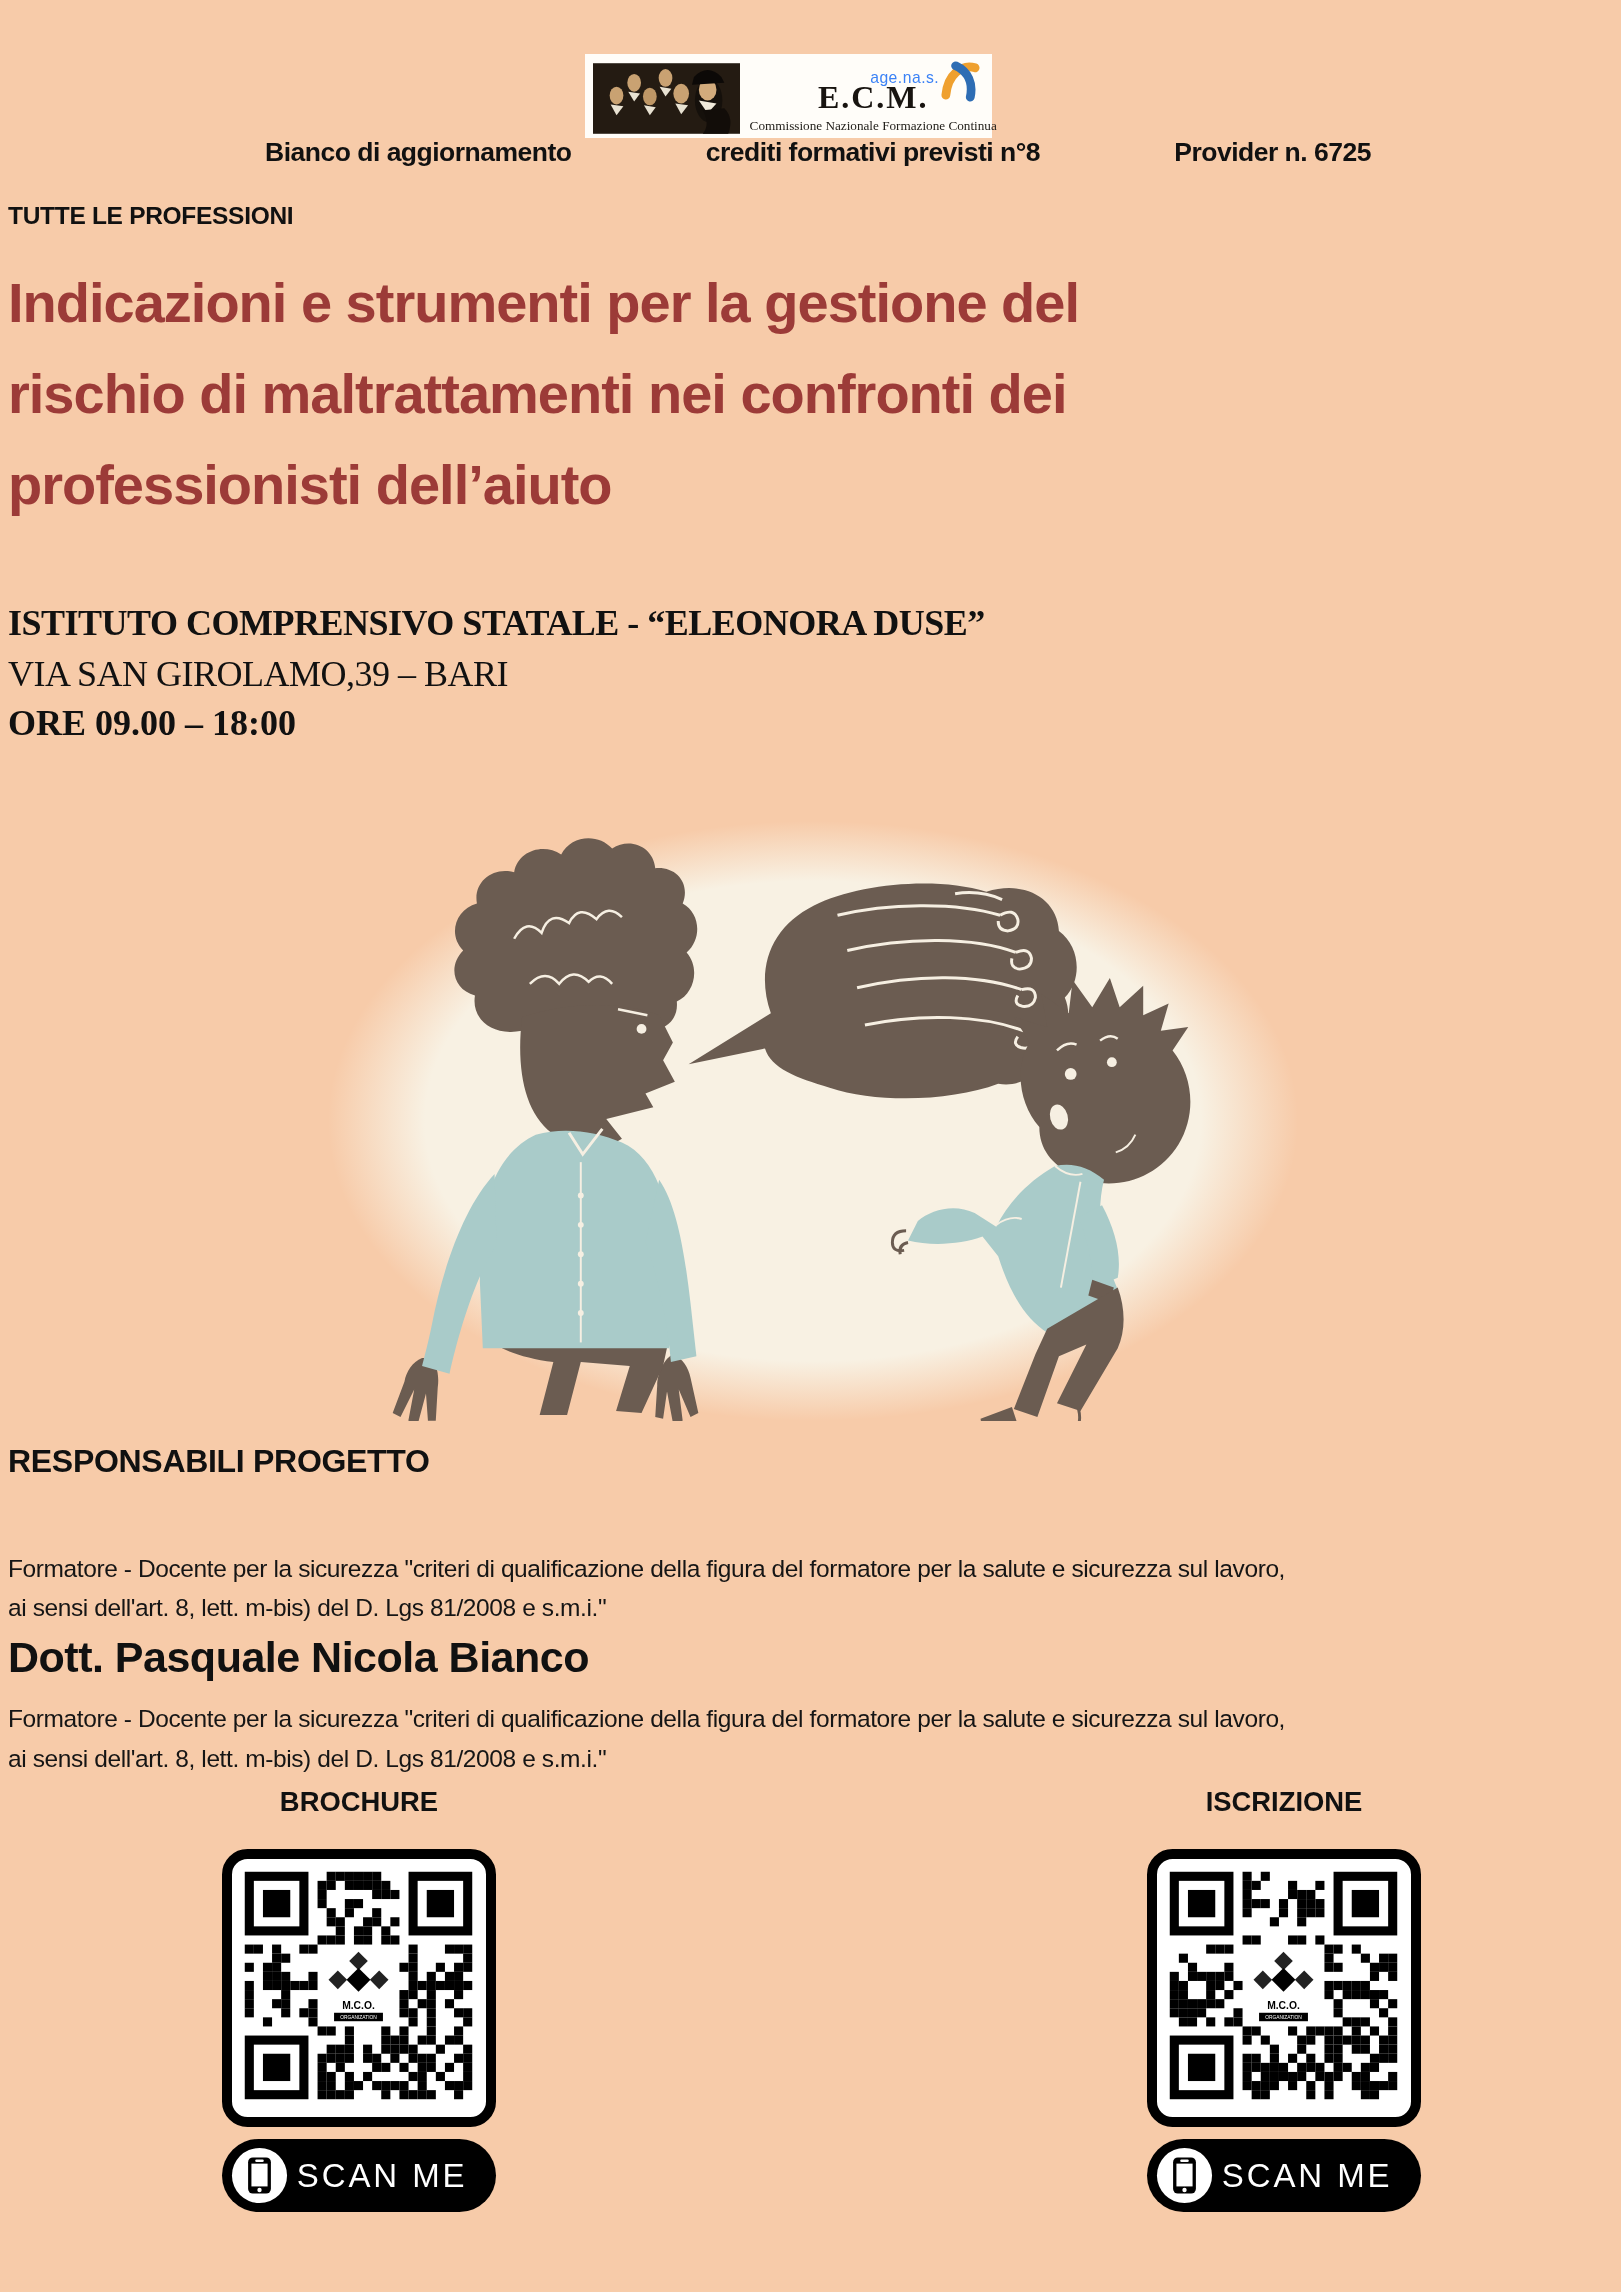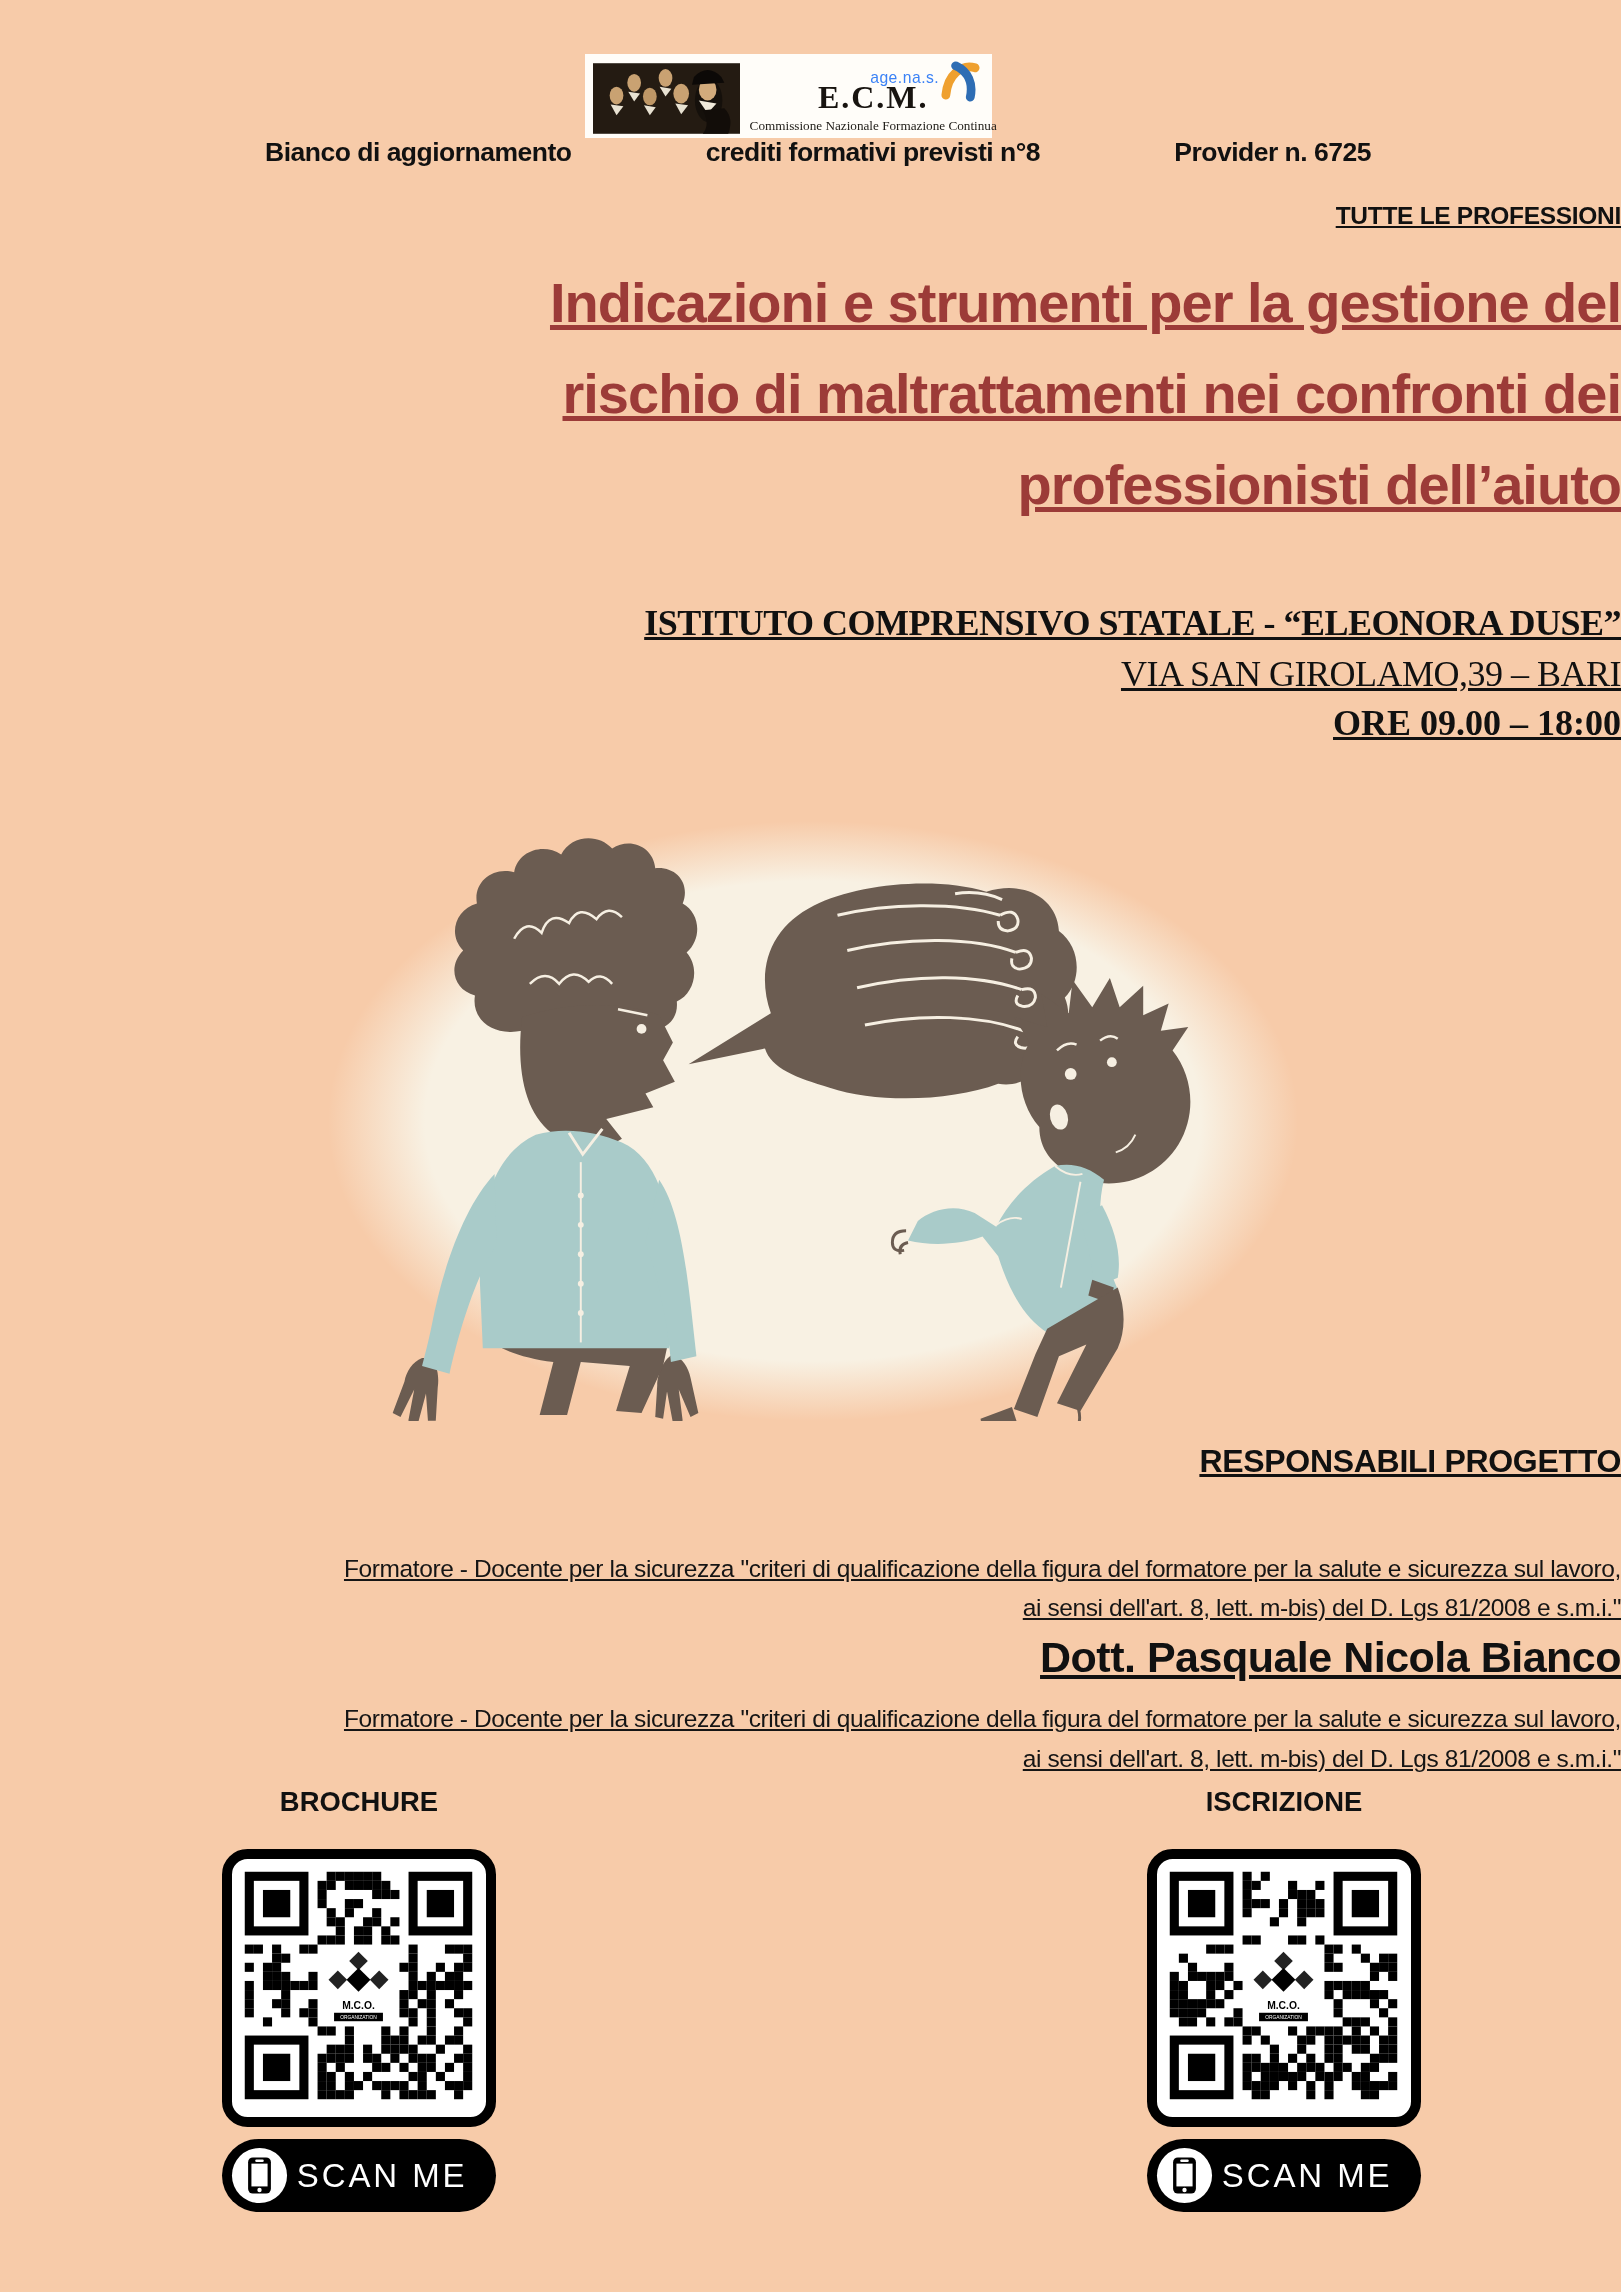--- a/index.html
+++ b/index.html
@@ -1,18 +1,18 @@
 <!DOCTYPE html>
 <html><head>
 <meta charset="utf-8">
 <style>
   html,body{margin:0;padding:0;}
   .page{position:relative;width:1621px;height:2293px;background:#F7CBA9;
         font-family:"Liberation Sans",sans-serif;color:#111;overflow:hidden;}
-  .abs{position:absolute;left:0;right:0;text-align:right;text-decoration:underline;}
+  .abs{position:absolute;left:8px;right:0;text-align:left;}
 
   
   .logo-box{position:absolute;left:585px;top:17.6px;width:407px;height:84px;background:#fffdf9;
             display:flex;align-items:flex-end;padding:3.9px 7.8px;box-sizing:border-box;gap:9.8px;margin-top:36px;}
   .painting{flex:0 0 auto;}
   .ecm-text{flex:1 1 auto;text-align:center;}
   .ecm-title{font-family:"Liberation Serif",serif;font-size:32px;font-weight:bold;letter-spacing:2px;color:#181410;}
   .ecm-sub{font-family:"Liberation Serif",serif;font-size:13.2px;color:#23201b;margin-top:2px;white-space:nowrap;}
   .agenas{position:absolute;right:9.8px;top:5.9px;display:flex;align-items:flex-start;}
   .agenas-text{font-size:15.7px;color:#3b82f6;margin-top:9.8px;letter-spacing:0.5px;}

